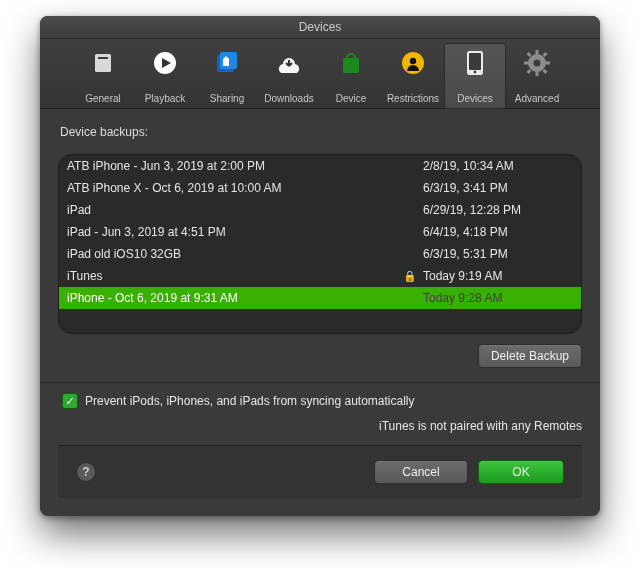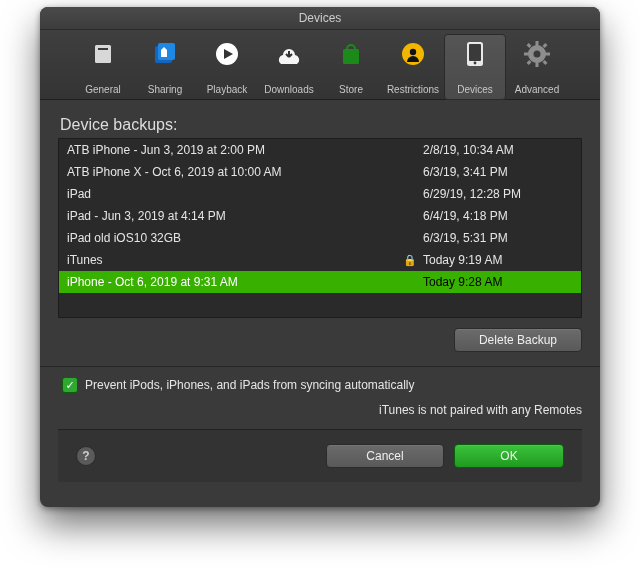--- a/index.html
+++ b/index.html
@@ -1,44 +1,44 @@
 <!DOCTYPE html>
 <html><head>
 <meta charset="utf-8">
 <style>
   html,body{margin:0;padding:0;background:#fff;font-family:-apple-system,"Helvetica Neue",Arial,sans-serif;}
   .canvas{width:640px;height:568px;position:relative;}
   .window{
-    position:absolute;left:40px;top:7px;width:560px;height:500px;
+    position:absolute;left:40px;top:16px;width:560px;height:500px;
     background:#3a3a3a;border-radius:8px;
     box-shadow:0 18px 36px rgba(0,0,0,.55),0 2px 6px rgba(0,0,0,.4);
     color:#ddd;font-size:12px;
     display:flex;flex-direction:column;overflow:hidden;
   }
   .titlebar{height:22px;line-height:22px;text-align:center;font-size:12px;color:#ccc;background:linear-gradient(#4a4a4a,#3d3d3d);border-bottom:1px solid #2a2a2a;}
   .toolbar{height:70px;display:flex;justify-content:center;align-items:flex-end;background:linear-gradient(#3f3f3f,#343434);box-shadow:inset 0 -1px #1f1f1f;}
   .tb-item{width:62px;height:60px;display:flex;flex-direction:column;align-items:center;justify-content:flex-start;padding-top:6px;gap:16px;cursor:default;border-radius:4px;}
   .tb-item .ic{width:28px;height:28px;display:flex;align-items:center;justify-content:center;}
   .tb-item span{font-size:10px;color:#c8c8c8;}
   .tb-item.active{background:linear-gradient(#555,#4a4a4a);box-shadow:inset 0 0 0 1px #2a2a2a;}
   .body{flex:1;padding:14px 18px 0;position:relative;}
-  .sec-label{font-size:16px;color:#ddd;margin:2px 0 4px 2px;}
+  .sec-label{font-size:12px;color:#ddd;margin:2px 0 15px 2px;}
   .list{
-    height:178px;border:1px solid #1d1d1d;background:#2a2a2a;border-radius:0;
+    height:178px;border:1px solid #1d1d1d;background:#2a2a2a;border-radius:14px;
     overflow:hidden;font-size:12px;
   }
   .row{display:flex;align-items:center;height:22px;padding:0 8px;color:#e5e5e5;border-bottom:0;}
   .row .name{flex:1;white-space:nowrap;overflow:hidden;text-overflow:ellipsis;}
   .row .lock{width:14px;text-align:center;color:#bbb;font-size:11px;}
   .row .date{width:150px;text-align:left;white-space:nowrap;padding-left:6px;}
   .row.sel{background:#38b000;color:#fff;}
-  .row.sel .date{color:#000000;}
+  .row.sel .date{color:#404040;}
   .below-list{display:flex;justify-content:flex-end;margin-top:10px;}
   .btn{
-    height:22px;padding:0 24px;font-size:12px;color:#eee;
+    height:22px;padding:0 12px;font-size:12px;color:#eee;
     background:linear-gradient(#6b6b6b,#595959);border:1px solid #2b2b2b;border-radius:4px;
     box-shadow:inset 0 1px rgba(255,255,255,.08);cursor:default;display:inline-flex;align-items:center;justify-content:center;
   }
   .btn.default{background:linear-gradient(#3cc33c,#1f9a1f);border-color:#0e5d0e;min-width:60px;text-align:center;}
   .btn.disabled{color:#8a8a8a;background:linear-gradient(#4a4a4a,#3d3d3d);}
   .divider{height:1px;background:#272727;margin:14px -18px 10px;}
   .check-row{display:flex;align-items:center;gap:7px;margin-left:4px;color:#e5e5e5;}
   .check{
     width:14px;height:14px;border-radius:3px;background:#2fa82f;border:1px solid #0e5d0e;
     display:flex;align-items:center;justify-content:center;font-size:11px;color:#fff;line-height:1;
@@ -67,54 +67,54 @@
       <div class="ic">
         <svg width="22" height="22">
               <rect x="3" y="2" width="16" height="18" rx="1.5" fill="#d8d8d8"></rect>
               <rect x="6" y="5" width="10" height="2" fill="#3a3a3a"></rect>
             </svg>
       </div>
       <span>General</span>
     </div>
     <div class="tb-item">
       <div class="ic">
+        <svg width="24" height="24">
+              <circle cx="12" cy="12" r="11" fill="#fff"></circle>
+              <polygon points="9,7 18,12 9,17" fill="#333"></polygon>
+            </svg>
+      </div>
+      <span>Playback</span>
+    </div>
+    <div class="tb-item">
+      <div class="ic">
         <svg width="26" height="24">
               <rect x="3" y="4" width="17" height="17" rx="2" fill="#1565c0"></rect>
               <rect x="6" y="1" width="17" height="17" rx="2" fill="#1e88e5"></rect>
               <path d="M12 5 l3 3 v7 h-6 v-7 z" fill="#fff"></path>
             </svg>
       </div>
       <span>Sharing</span>
     </div>
     <div class="tb-item">
       <div class="ic">
-        <svg width="24" height="24">
-              <circle cx="12" cy="12" r="11" fill="#fff"></circle>
-              <polygon points="9,7 18,12 9,17" fill="#333"></polygon>
-            </svg>
-      </div>
-      <span>Playback</span>
-    </div>
-    <div class="tb-item">
-      <div class="ic">
         <svg width="26" height="22">
               <path d="M7 12 a6 6 0 0 1 12 0 a5 5 0 0 1 2 9 h-16 a5 5 0 0 1 2 -9" fill="#f5f5f5"></path>
               <path d="M13 8 v6 m0 0 l-3 -3 m3 3 l3 -3" stroke="#333" stroke-width="2" fill="none"></path>
             </svg>
       </div>
       <span>Downloads</span>
     </div>
     <div class="tb-item">
       <div class="ic">
         <svg width="22" height="24">
               <rect x="3" y="7" width="16" height="15" rx="1.5" fill="#1b8a1b"></rect>
               <path d="M7 7 a4 4 0 0 1 8 0" stroke="#1b8a1b" stroke-width="2" fill="none"></path>
             </svg>
       </div>
-      <span>Store</span>
+      <span>Device</span>
     </div>
     <div class="tb-item">
       <div class="ic">
         <svg width="24" height="24">
               <circle cx="12" cy="12" r="11" fill="#f2b600"></circle>
               <circle cx="12" cy="10" r="3.2" fill="#111"></circle>
               <path d="M6 20 a6 6 0 0 1 12 0 z" fill="#111"></path>
             </svg>
       </div>
       <span>Restrictions</span>
@@ -162,21 +162,21 @@
             <div class="name">ATB iPhone X - Oct 6, 2019 at 10:00 AM</div>
             <div class="lock"></div>
             <div class="date">6/3/19, 3:41 PM</div>
           </div>
           <div class="row">
             <div class="name">iPad</div>
             <div class="lock"></div>
             <div class="date">6/29/19, 12:28 PM</div>
           </div>
           <div class="row">
-            <div class="name">iPad - Jun 3, 2019 at 4:14 PM</div>
+            <div class="name">iPad - Jun 3, 2019 at 4:51 PM</div>
             <div class="lock"></div>
             <div class="date">6/4/19, 4:18 PM</div>
           </div>
           <div class="row">
             <div class="name">iPad old iOS10 32GB</div>
             <div class="lock"></div>
             <div class="date">6/3/19, 5:31 PM</div>
           </div>
           <div class="row">
             <div class="name">iTunes</div>

